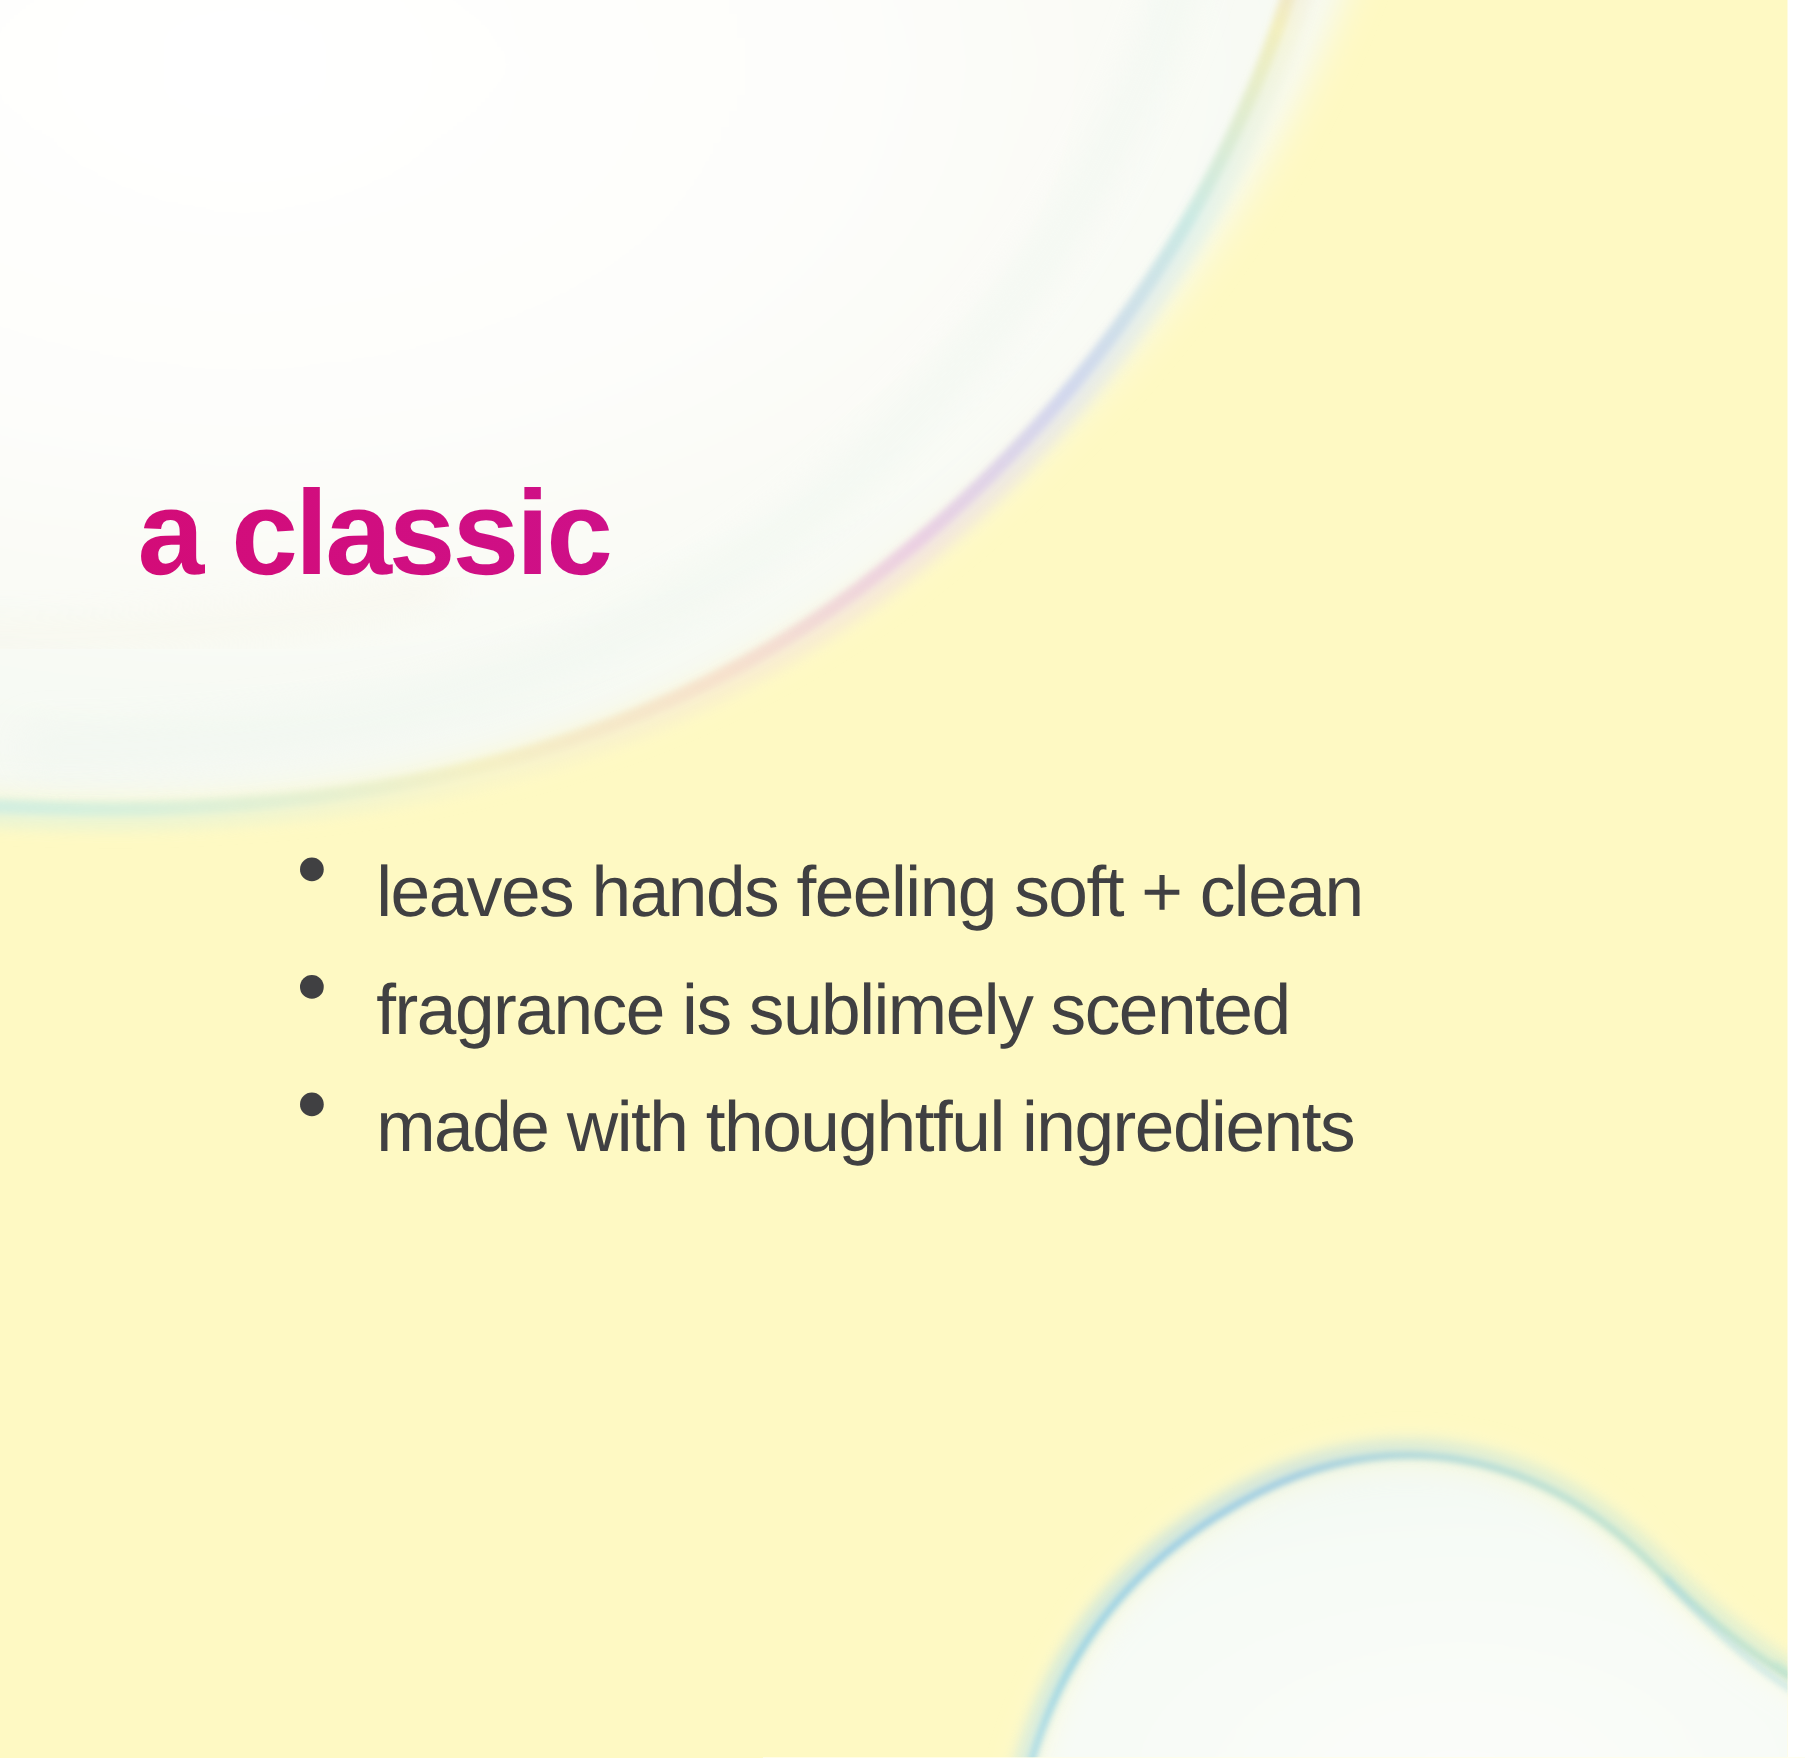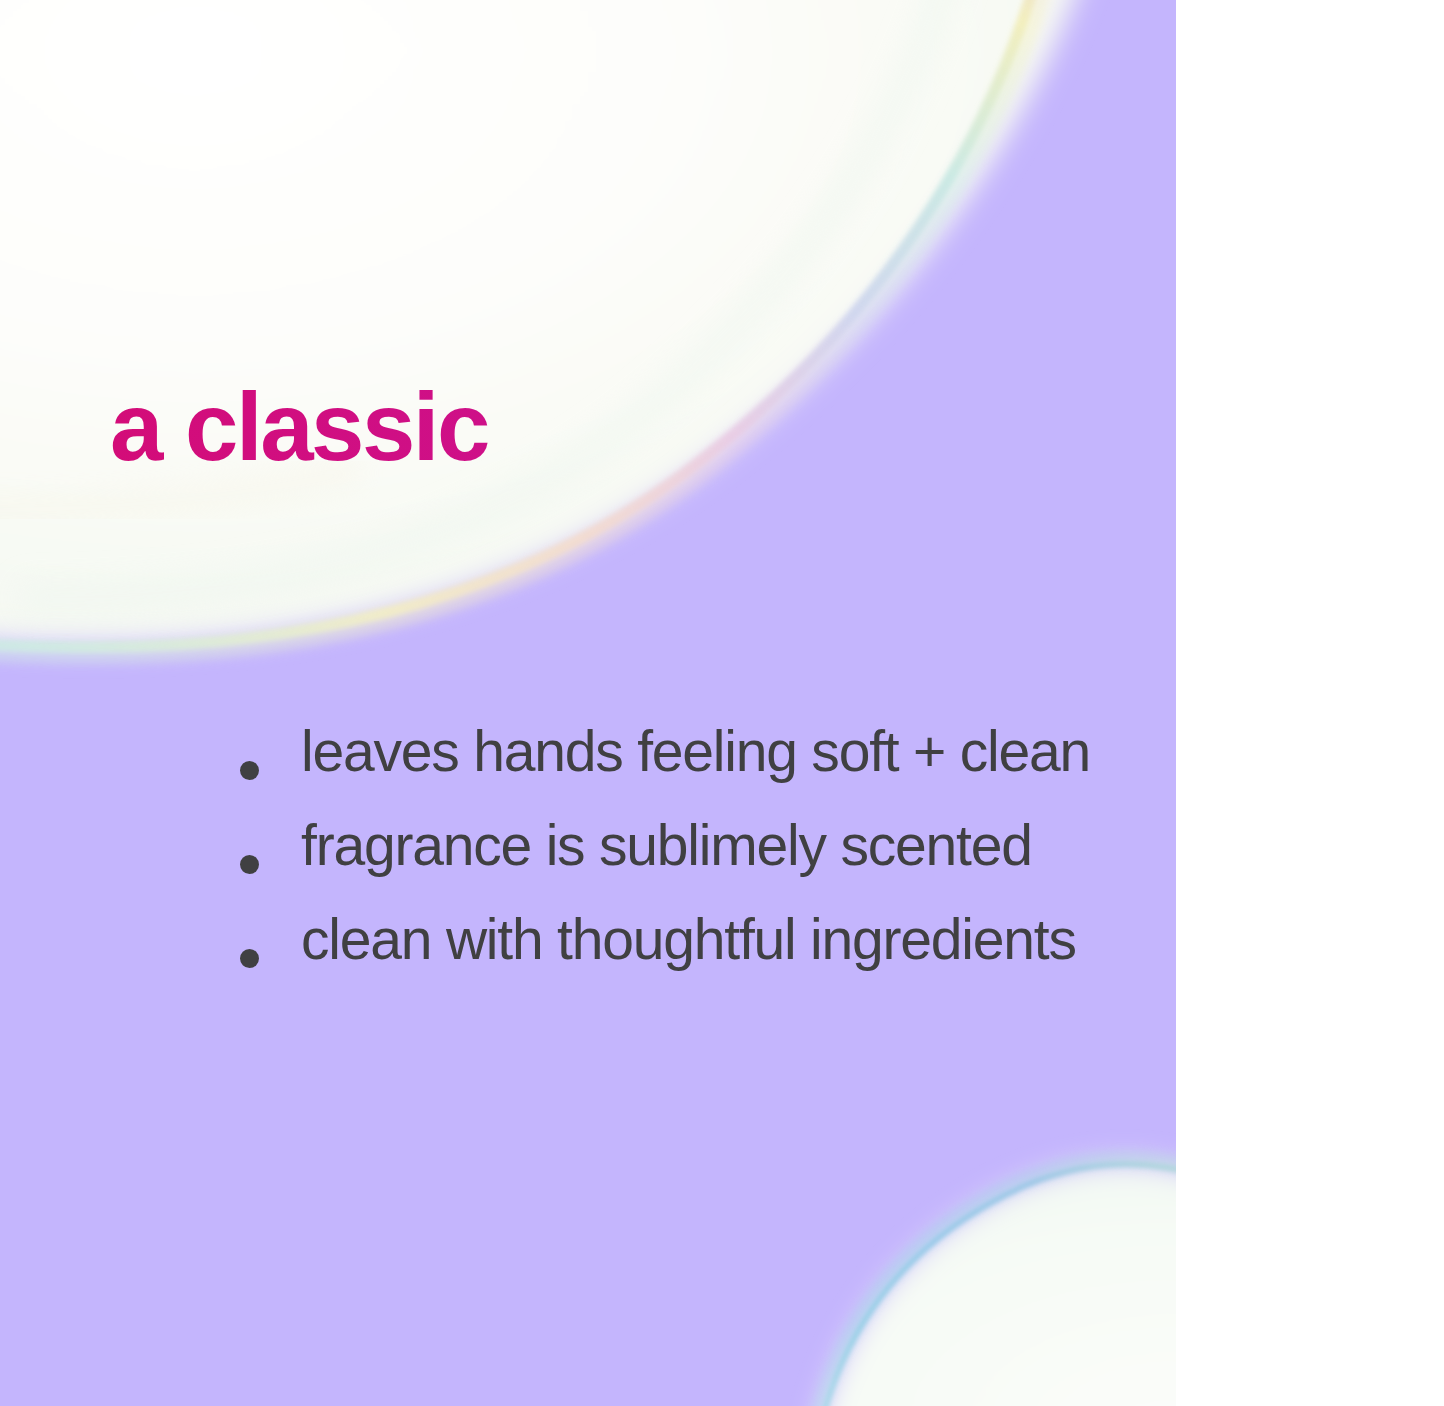--- a/index.html
+++ b/index.html
@@ -3,23 +3,23 @@
 <meta charset="utf-8">
 <style>
   html, body {
     margin: 0;
     padding: 0;
     background: #ffffff;
   }
 
   .canvas {
     position: relative;
-    width: 1176px;
+    width: 1430px;
     height: 1406px;
-    background: #c4b5fd;
+    background: #fef9c3;
     overflow: hidden;
     font-family: "Liberation Sans", sans-serif;
   }
 
   
   .bubble-layer {
     position: absolute;
     inset: 0;
     pointer-events: none;
   }
@@ -69,21 +69,21 @@
     position: absolute;
     left: 240px;
     top: 686px;
     margin: 0;
     padding: 0;
     list-style: none;
   }
 
   .benefit-item {
     display: flex;
-    align-items: flex-end;
+    align-items: flex-start;
     height: 94px;
     color: #404042;
   }
 
   .benefit-bullet {
     flex: 0 0 auto;
     width: 19px;
     height: 19px;
     border-radius: 50%;
     background: #404042;
@@ -210,17 +210,17 @@
     <li class="benefit-item">
       <span class="benefit-bullet"></span>
       <span class="benefit-text">leaves hands feeling soft + clean</span>
     </li>
     <li class="benefit-item">
       <span class="benefit-bullet"></span>
       <span class="benefit-text">fragrance is sublimely scented</span>
     </li>
     <li class="benefit-item">
       <span class="benefit-bullet"></span>
-      <span class="benefit-text">clean with thoughtful ingredients</span>
+      <span class="benefit-text">made with thoughtful ingredients</span>
     </li>
   </ul>
 
 </div>
 
 </body></html>

